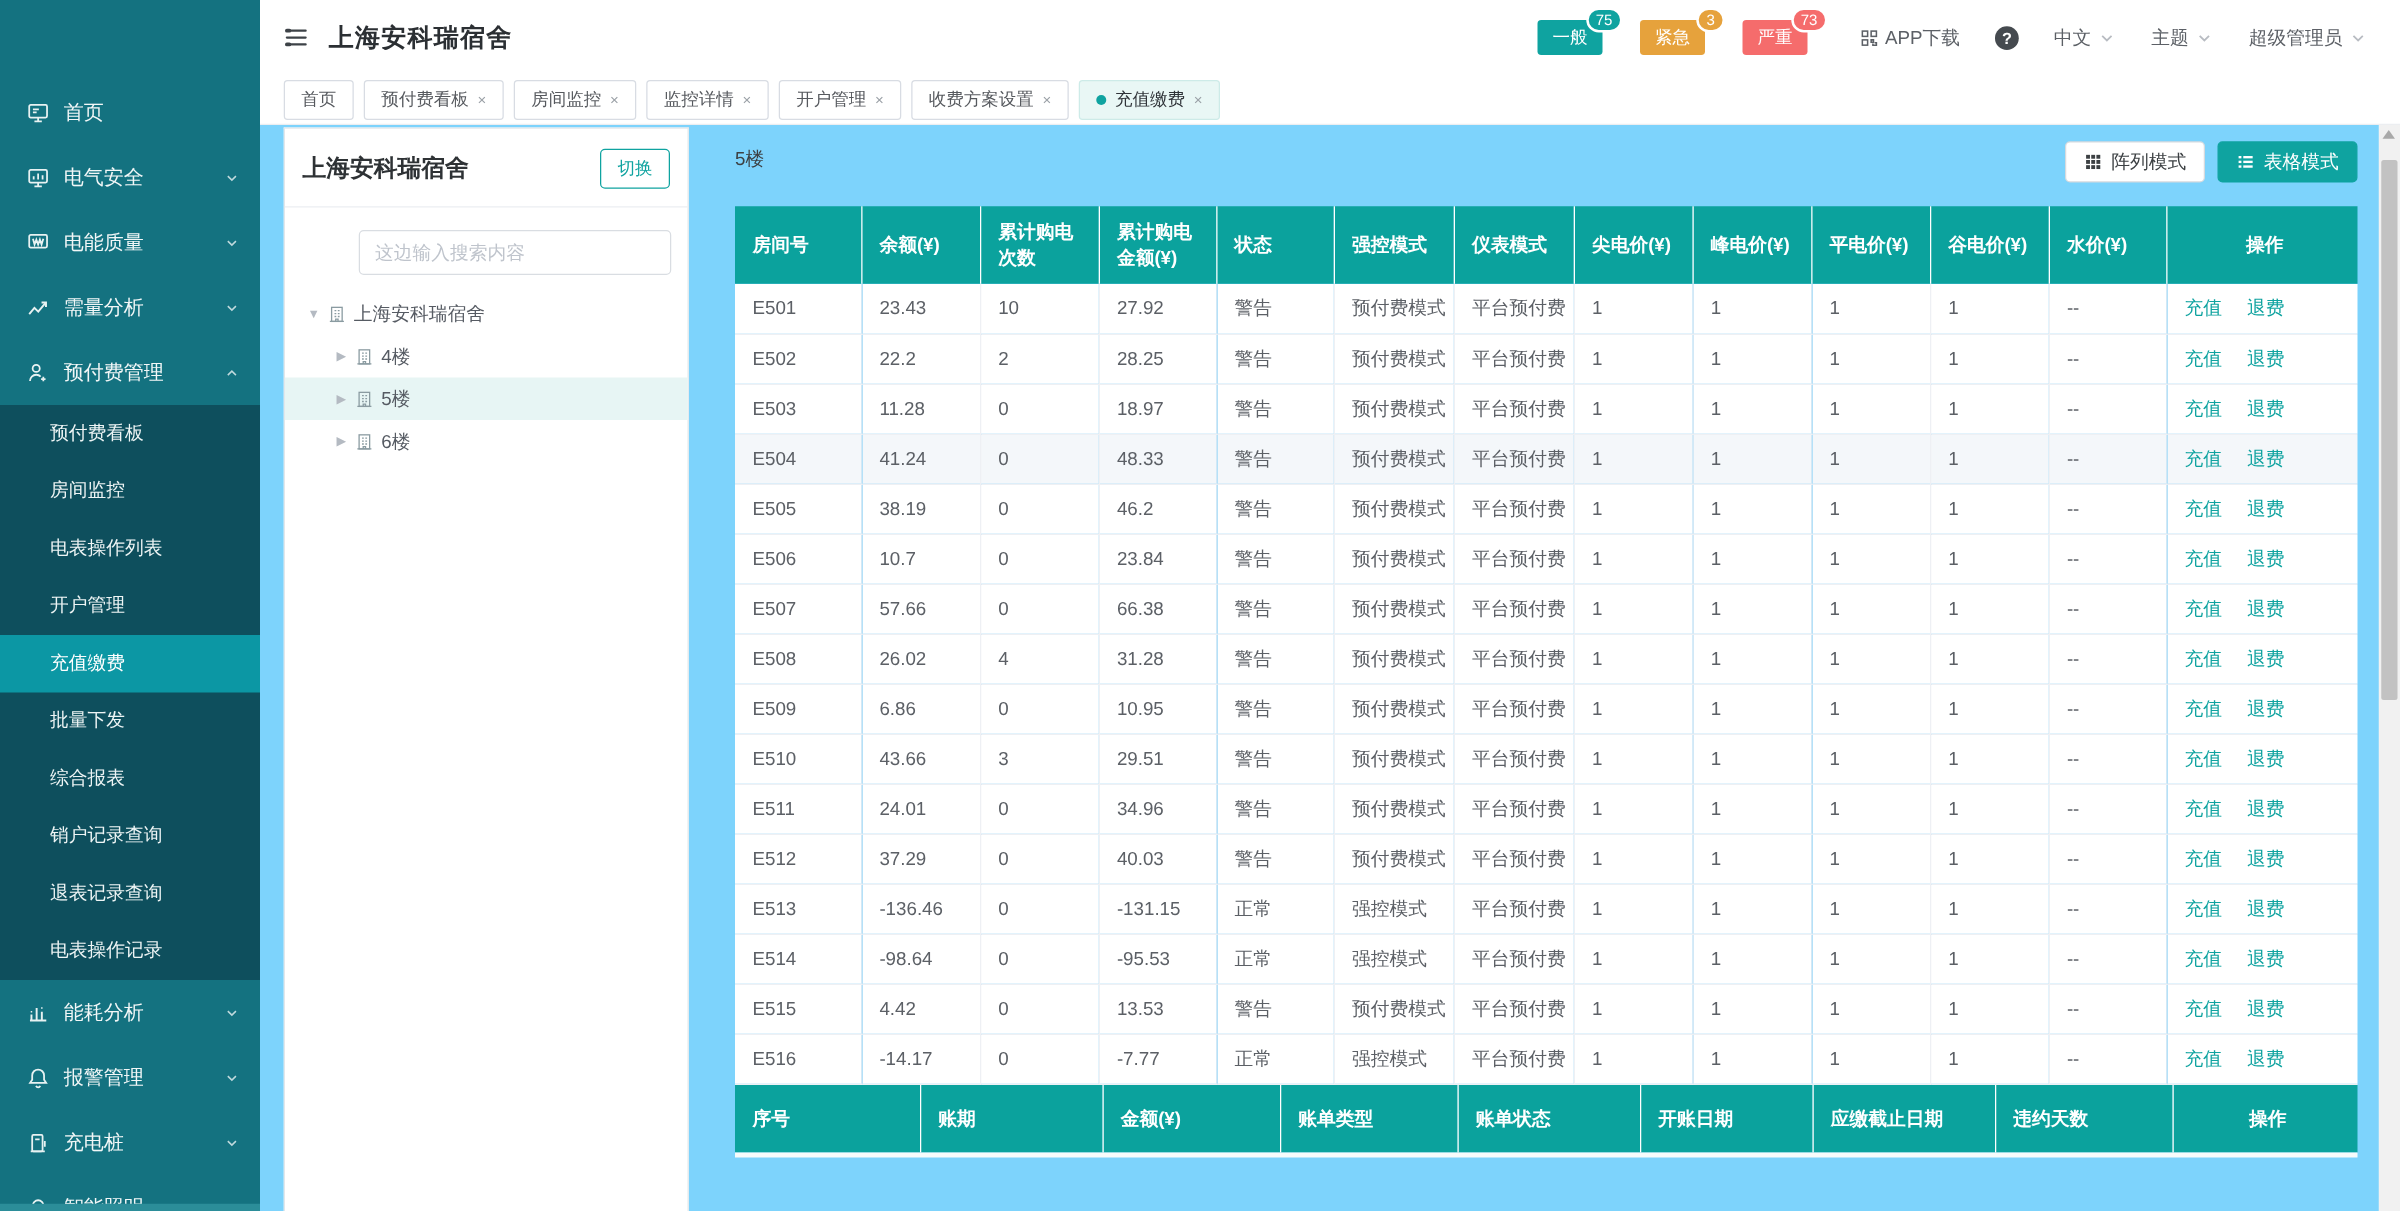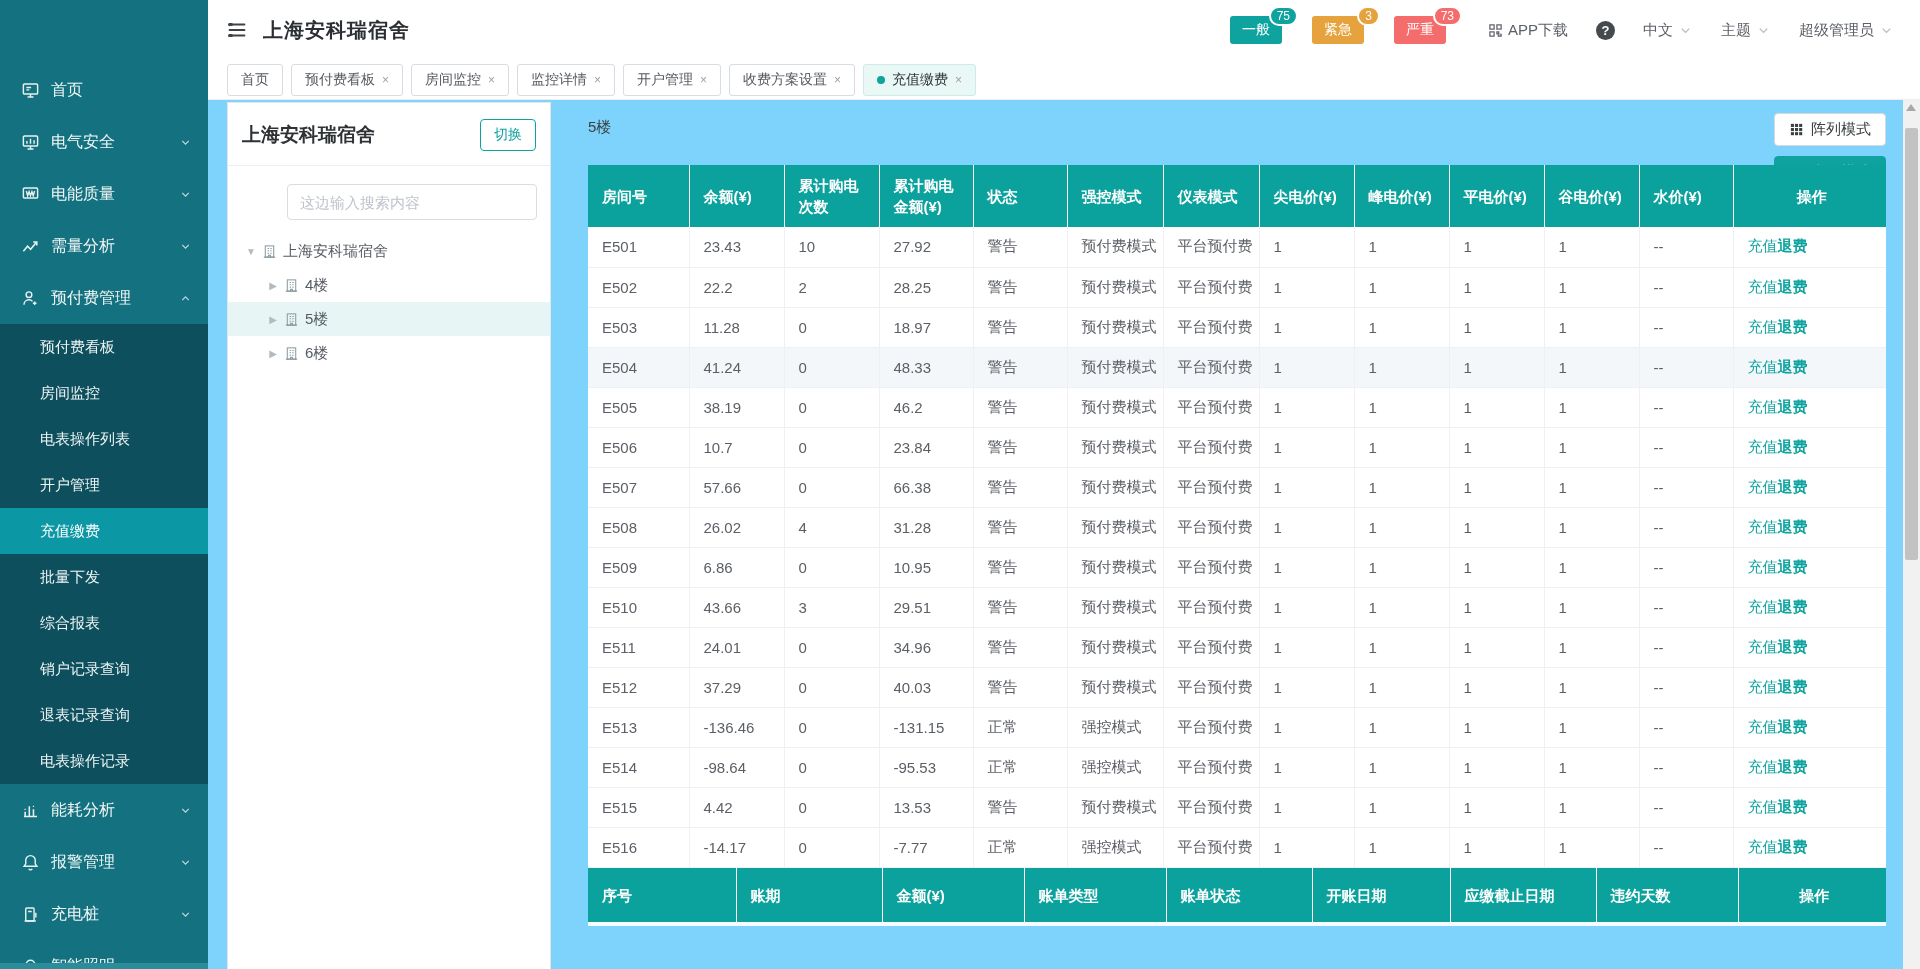--- a/index.html
+++ b/index.html
@@ -69,40 +69,40 @@
   .tree-node.selected { background:#e7f5f4; }
   .tree-node .caret { width:18px; text-align:center; color:#b4bac2; font-size:10px; }
   .tree-node .b-icon { margin:0 6px 0 2px; color:#8a9ba1; display:flex; }
   .tree-node .b-icon svg { width:15px; height:15px; }
   .lvl0 { padding-left:14px; }
   .lvl1 { padding-left:36px; }
 
   
   .main { position:absolute; left:380px; top:0; width:1298px; bottom:0; }
   .floor-label { position:absolute; left:0; top:18px; font-size:15px; color:#3c4043; }
-  .view-btns { position:absolute; right:0; top:13px; display:flex; gap:10px;flex-direction:column; }
+  .view-btns { position:absolute; right:0; top:13px; display:flex; gap:10px; }
   .view-btn { height:33px; display:flex; align-items:center; gap:7px; padding:0 14px;
     border-radius:4px; font-size:15px; cursor:pointer; border:1px solid #d6dade; background:#fff; color:#3c4043; }
   .view-btn svg { width:15px; height:15px; }
   .view-btn.active { background:#0fa3a0; border-color:#0fa3a0; color:#fff; }
 
   
   .rooms-table-wrap { position:absolute; left:0; top:65px; width:1298px; }
   table { border-collapse:collapse; table-layout:fixed; width:1298px; }
   thead th { background:#0ba29d; color:#fff; font-size:15px; font-weight:bold; text-align:left;
     padding:10px 10px 10px 14px; border-right:1px solid #fff; line-height:1.4; }
   thead tr { height:62px;border-radius:12px; }
   thead th:last-child { border-right:none;text-align:center; }
   tbody td { font-size:15px; color:#5c6066; padding:0 10px 0 14px; height:40px;
     border-bottom:1px solid #eef0f4; border-right:1px solid #eef0f4; background:#fff;
     white-space:nowrap; overflow:hidden; }
   tbody td:last-child { border-right:none; }
   tbody tr.hl td { background:#f4f7fa; }
   .op-link { color:#0fa3a0; text-decoration:none; cursor:pointer; }
-  .op-link + .op-link { margin-left:0;font-weight:bold; }
+  .op-link + .op-link { margin-left:20px; }
 
   
   .bills-title { position:absolute; left:0; top:780px; font-size:15px; color:#3c4043; }
   .bills-table-wrap { position:absolute; left:0; top:768px; width:1298px; }
   .bills-table-wrap thead tr { height:54px; }
   .bills-sliver { height:4px; background:#f7fbfb; }
 
   
   .scrollbar { position:absolute; right:0; top:100px; bottom:0; width:17px; background:#f1f1f1; z-index:6; }
   .sb-up { position:absolute; top:4px; left:3px; width:0; height:0;

